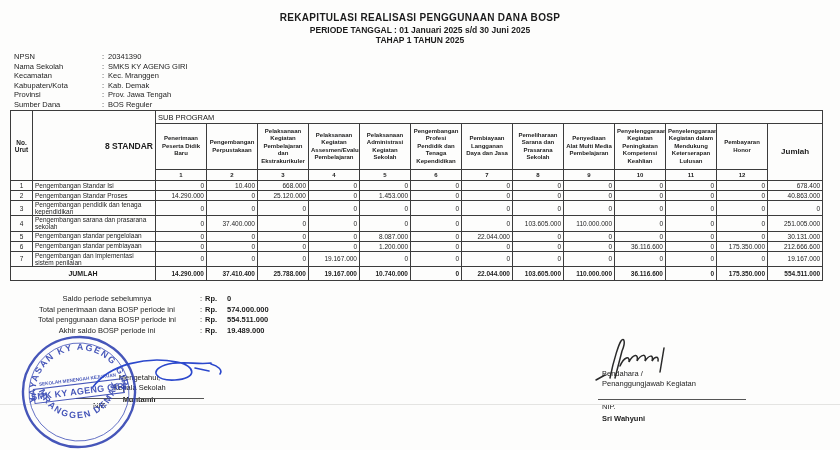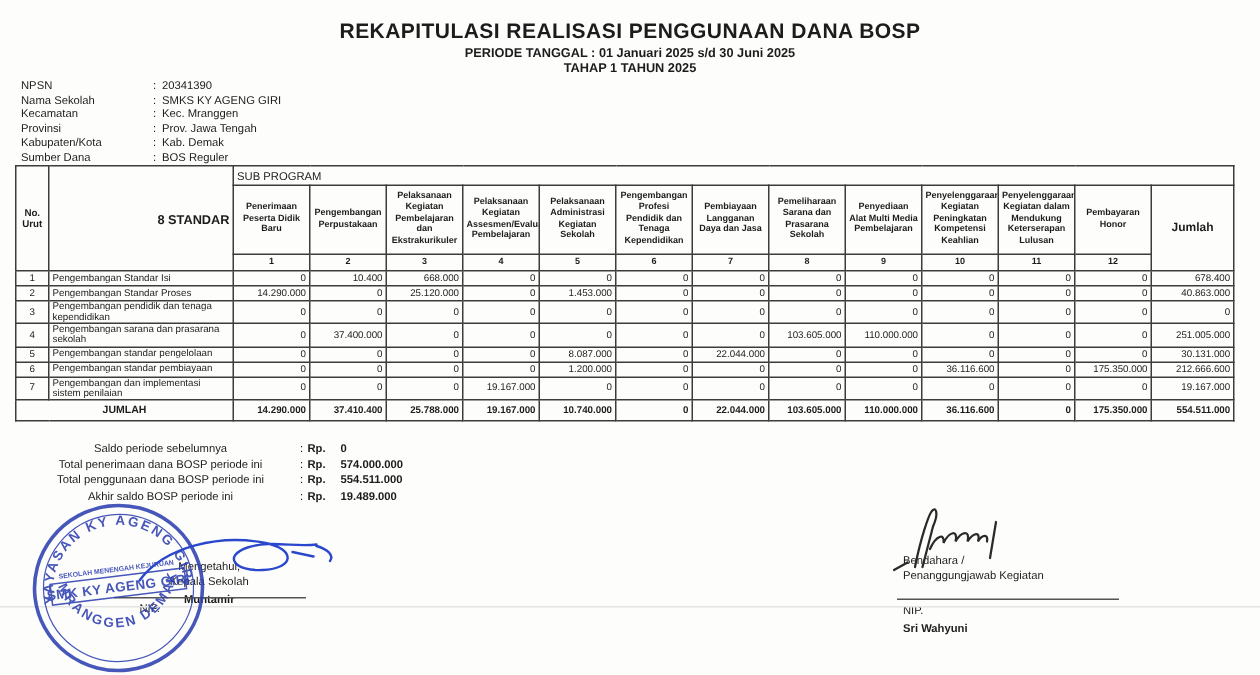--- a/index.html
+++ b/index.html
@@ -1,20 +1,20 @@
 <!DOCTYPE html>
 <html><head>
 <meta charset="utf-8">
 <style>
   html,body{margin:0;padding:0;background:#fff;}
   #page{position:relative;width:840px;height:450px;background:#fdfdfc;overflow:hidden;
         font-family:"Liberation Sans", sans-serif;color:#1c1c1c;}
   
   #title{position:absolute;top:12px;left:0;width:100%;text-align:center;line-height:1.25;}
-  #title .t1{font-size:14px;font-weight:bold;letter-spacing:.3px;}
+  #title .t1{font-size:10px;font-weight:bold;letter-spacing:.3px;}
   #title .t2,#title .t3{font-size:8.5px;font-weight:bold;}
   
   #info{position:absolute;left:14px;top:52px;font-size:7.5px;line-height:9.6px;}
   #info .lab{display:inline-block;width:88px;}
   #info .sep{display:inline-block;width:6px;}
   
   table.rekap{position:absolute;left:10px;top:110px;border-collapse:collapse;table-layout:fixed;
               width:812px;font-size:6.5px;}
   table.rekap th,table.rekap td{border:1px solid #3c3c3c;padding:0 2px;overflow:hidden;}
   th.banner{height:12px;font-size:7.5px;font-weight:normal;text-align:left;}
@@ -62,22 +62,22 @@
   <div id="title">
     <div class="t1">REKAPITULASI REALISASI PENGGUNAAN DANA BOSP</div>
     <div class="t2">PERIODE TANGGAL : 01 Januari 2025 s/d 30 Juni 2025</div>
     <div class="t3">TAHAP 1 TAHUN 2025</div>
   </div>
 
   <div id="info">
     <div><span class="lab">NPSN</span><span class="sep">:</span><span>20341390</span></div>
     <div><span class="lab">Nama Sekolah</span><span class="sep">:</span><span>SMKS KY AGENG GIRI</span></div>
     <div><span class="lab">Kecamatan</span><span class="sep">:</span><span>Kec. Mranggen</span></div>
+    <div><span class="lab">Kabupaten/Kota</span><span class="sep">:</span><span>Kab. Demak</span></div>
     <div><span class="lab">Provinsi</span><span class="sep">:</span><span>Prov. Jawa Tengah</span></div>
-    <div><span class="lab">Kabupaten/Kota</span><span class="sep">:</span><span>Kab. Demak</span></div>
     <div><span class="lab">Sumber Dana</span><span class="sep">:</span><span>BOS Reguler</span></div>
   </div>
 
   <table class="rekap">
     <colgroup>
       <col style="width:22px">
         <col style="width:123px">
       <col span="12" style="width:51px">
         <col style="width:55px">
     </colgroup>

